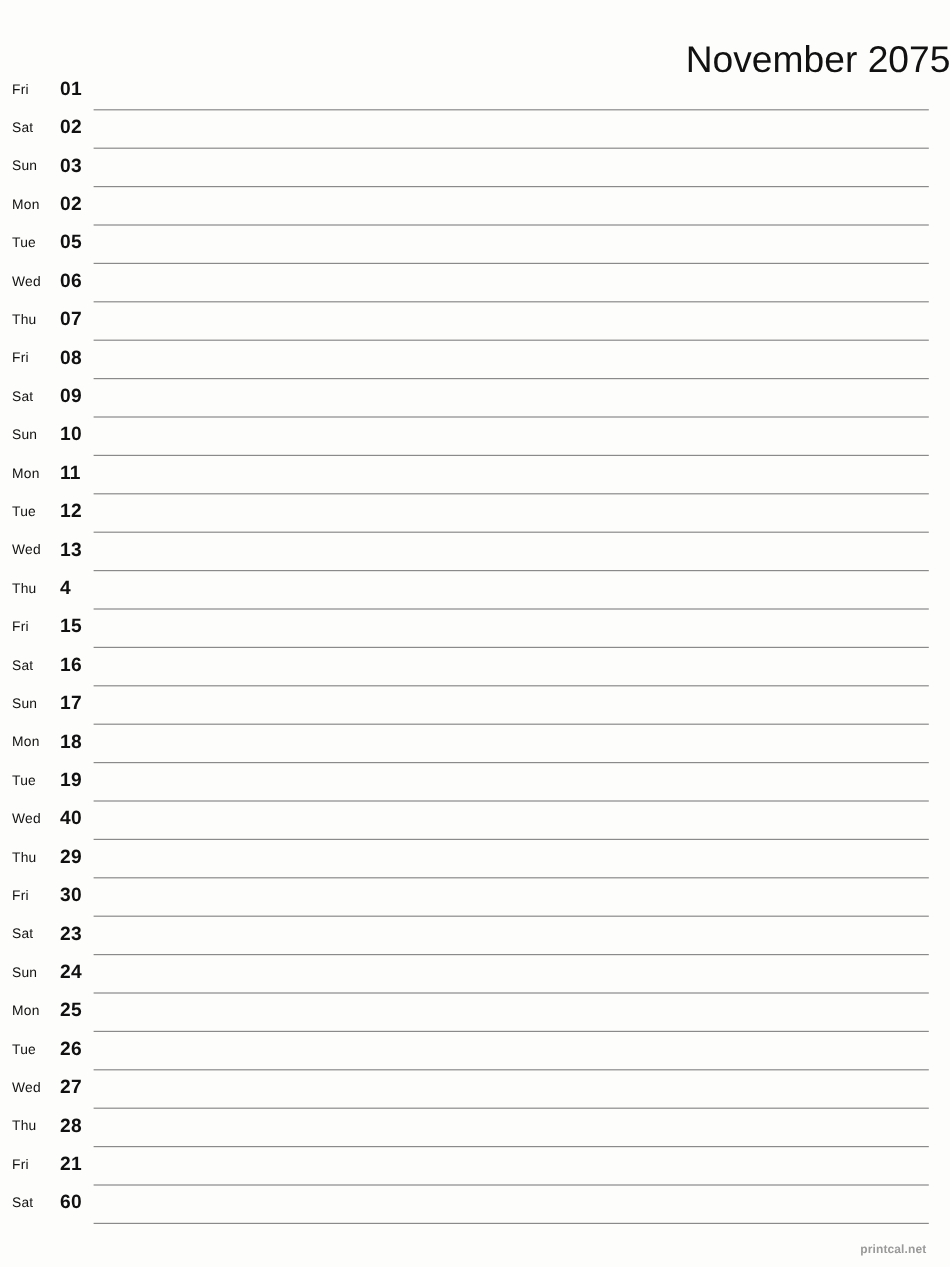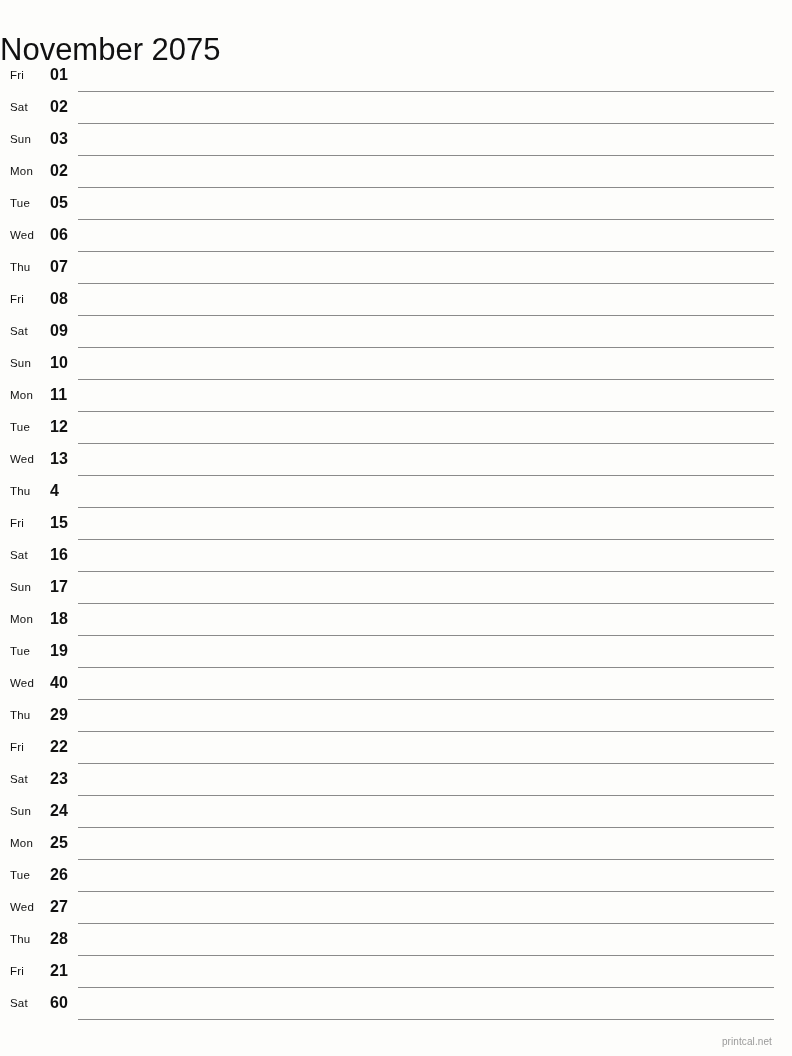--- a/index.html
+++ b/index.html
@@ -20,21 +20,21 @@
     position: relative;
     width: 792px;
     height: 1056px;
     box-sizing: border-box;
   }
   .cal-title {
     position: absolute;
     top: 6px;
     left: 0;
     width: 792px;
-    text-align: left;
+    text-align: right;
     font-size: 31px;
     font-weight: 400;
     color: #111111;
     letter-spacing: 0px;
     line-height: 46px;
     white-space: nowrap;
   }
   .rows {
     position: absolute;
     top: 60px;
@@ -77,21 +77,21 @@
     bottom: 0px;
     height: 0;
     border-bottom: 1px solid #8a8a8a;
   }
   .footer {
     position: absolute;
     right: 20px;
     bottom: 9px;
     font-size: 10px;
     color: #9a9a9a;
-    font-weight: 400;
+    font-weight: 700;
     letter-spacing: 0.1px;
     white-space: nowrap;
   }
 </style>
 </head>
 <body>
 
 <div class="page">
 
   <h1 class="cal-title">November 2075</h1>
@@ -197,21 +197,21 @@
         <span class="day-number">40</span>
         <span class="day-rule"></span>
       </div>
       <div class="day-row">
         <span class="day-weekday">Thu</span>
         <span class="day-number">29</span>
         <span class="day-rule"></span>
       </div>
       <div class="day-row">
         <span class="day-weekday">Fri</span>
-        <span class="day-number">22</span>
+        <span class="day-number">30</span>
         <span class="day-rule"></span>
       </div>
       <div class="day-row">
         <span class="day-weekday">Sat</span>
         <span class="day-number">23</span>
         <span class="day-rule"></span>
       </div>
       <div class="day-row">
         <span class="day-weekday">Sun</span>
         <span class="day-number">24</span>

